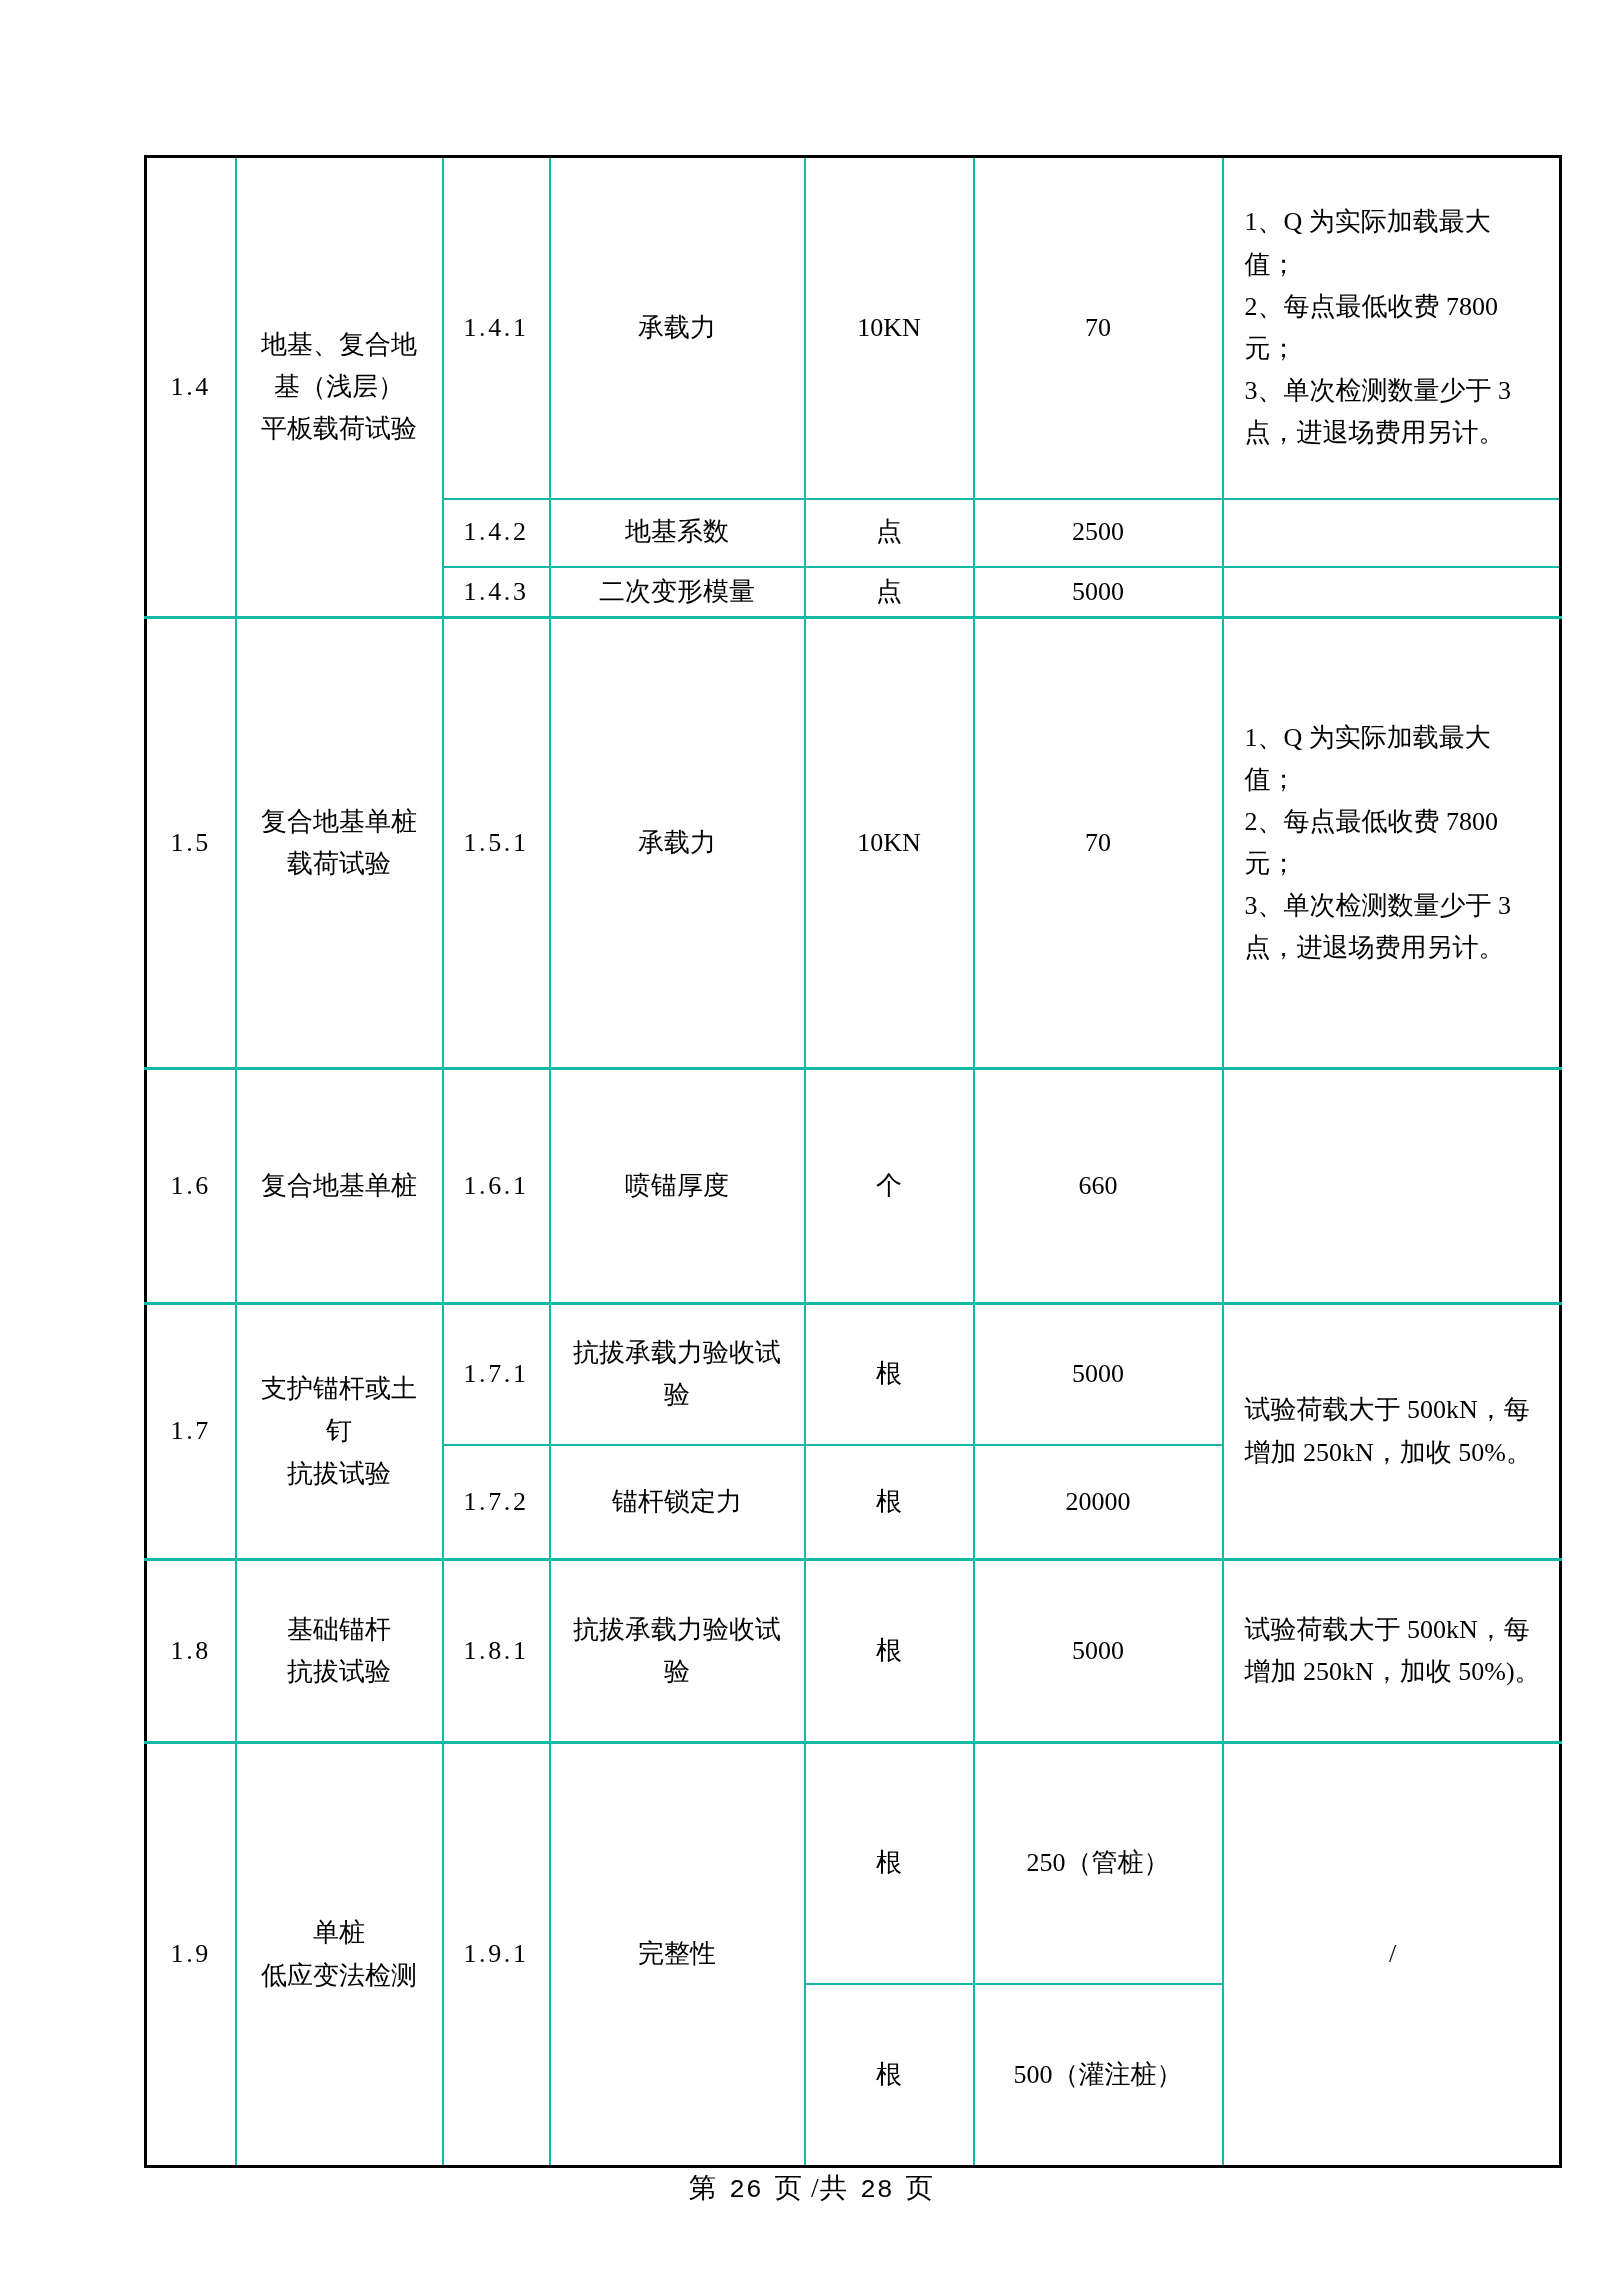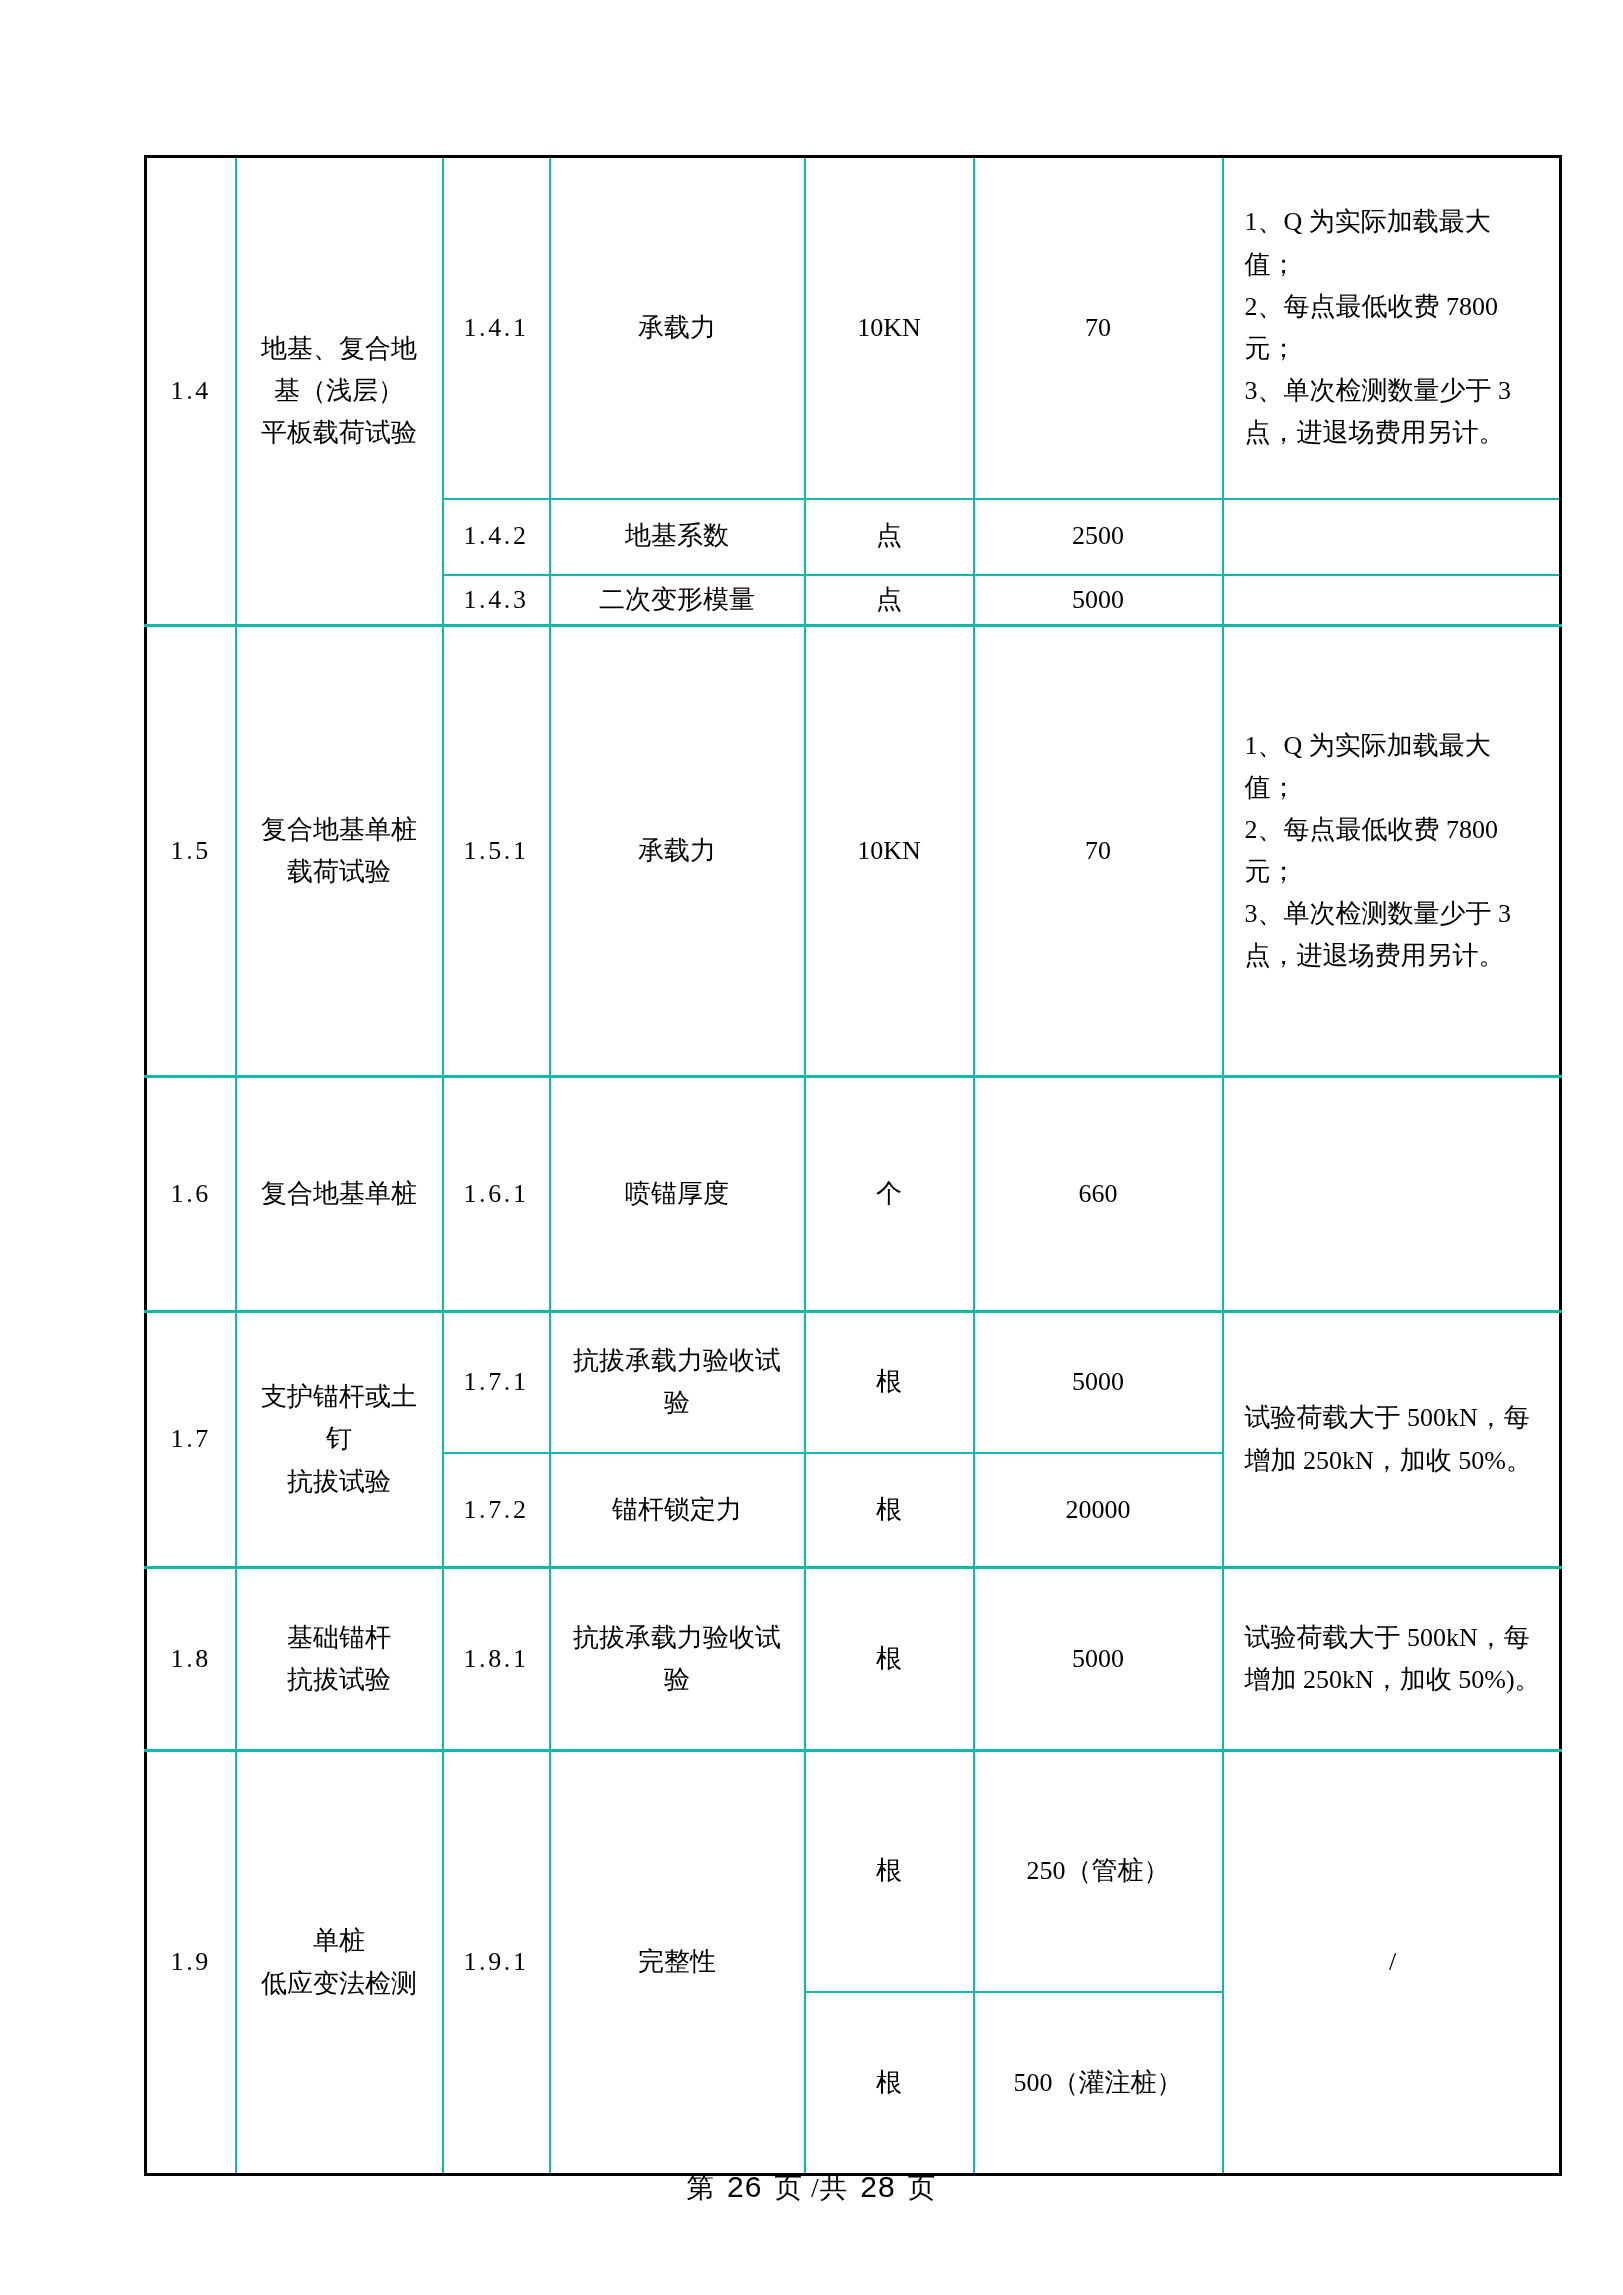--- a/index.html
+++ b/index.html
@@ -34,41 +34,41 @@
   tr.major > td { border-top-width: 3.3px; }
   tr.r10 > td { border-top-width: 2.6px; }
   td.c-idx { letter-spacing: 0.10em; border-radius: 27px; }
   td.c-note {
     text-align: left;
     padding: 0 18.3px 0 21px;
   }
   td.c-note.center { text-align: center; }
   
   tr.r1  { height: 342px; }
-  tr.r2  { height: 76px; }
+  tr.r2  { height: 68px; }
   tr.r3  { height: 51px; }
   tr.r4  { height: 451px; }
   tr.r5  { height: 235px; }
   tr.r6  { height: 141px; }
   tr.r7  { height: 115px; }
   tr.r8  { height: 183px; }
   tr.r9  { height: 241px; }
   tr.r10 { height: 183px; }
   .footer {
     position: absolute;
     top: 2170px;
     left: 0;
     width: 1623px;
     text-align: center;
     font-size: 27.5px;
     letter-spacing: 0.04em;
   }
   .footer .num {
-    font-family: Liberation Sans, sans-serif;
-    font-size: 30px;
+    font-family: Liberation Mono, monospace;
+    font-size: 26px;
     padding: 0 3.9px;
   }
 </style>
 </head>
 <body>
 
 <table class="fee-table">
   <colgroup>
     <col style="width:90px">
     <col style="width:207px">

